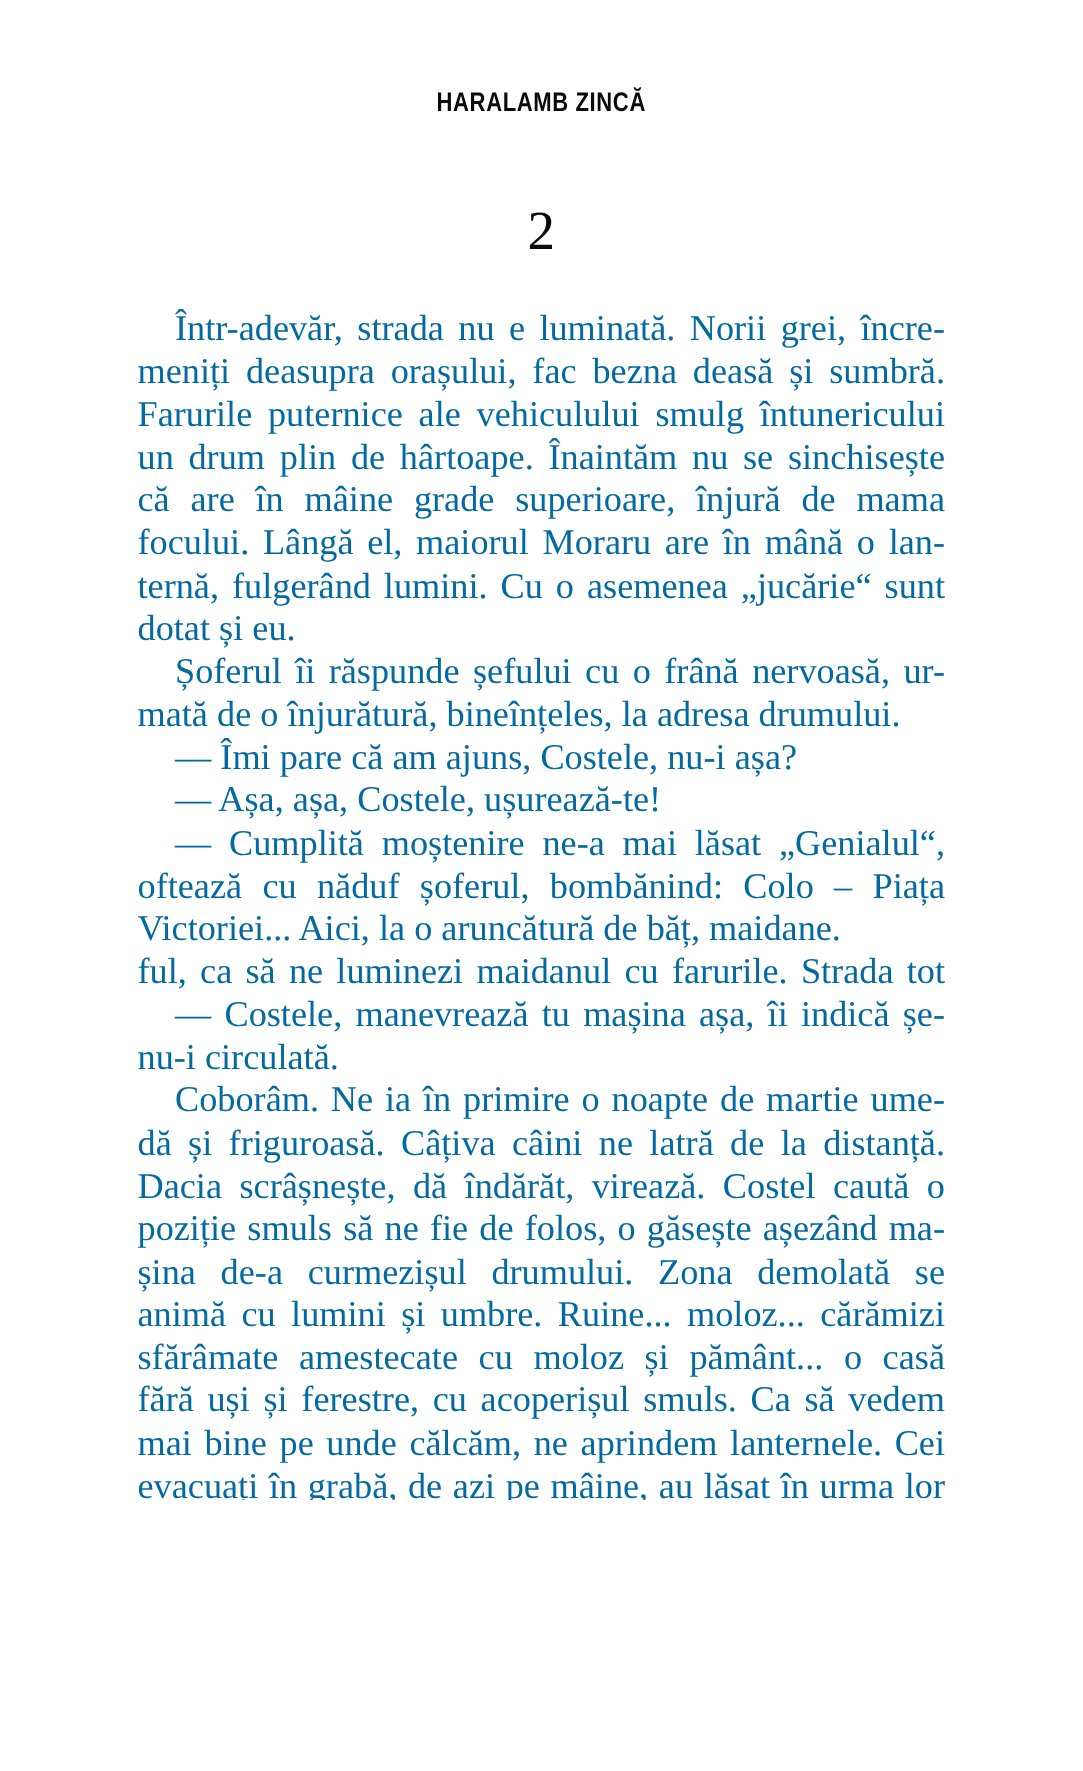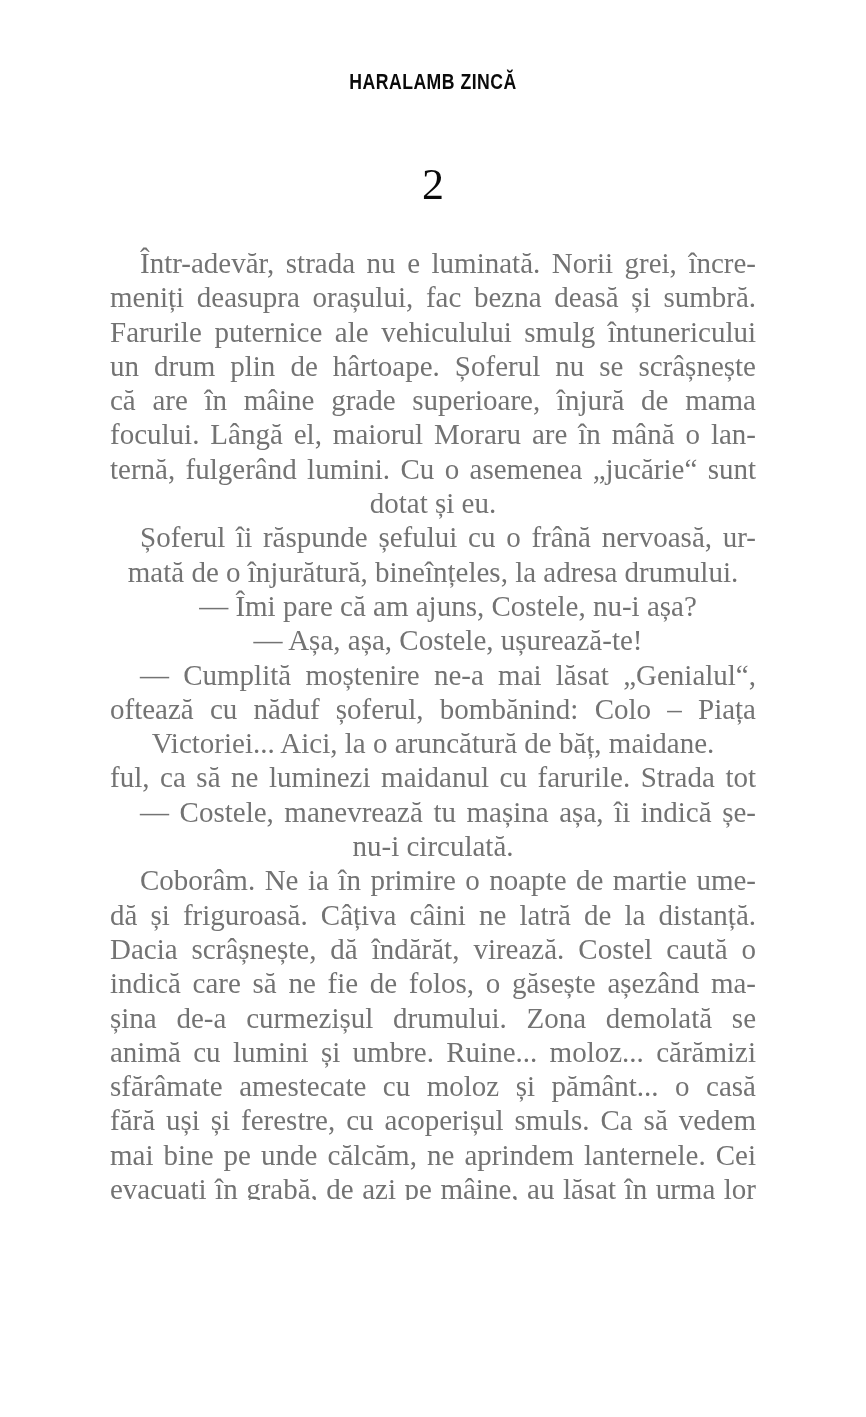--- a/index.html
+++ b/index.html
@@ -35,28 +35,28 @@
     font-size: 44px;
     line-height: 48px;
     color: #0a0a0a;
   }
   .body-text {
     position: absolute;
     top: 246px;
     left: 110px;
     width: 646px;
     font-size: 29px;
-    color: #737373;
+    color: #0369a1;
   }
   .para { margin: 0; padding: 0; }
   .line {
     line-height: 34.3px;
     height: 34.3px;
     overflow: hidden;
-    text-align: center;
+    text-align: left;
     white-space: nowrap;
   }
   .line.just {
     white-space: normal;
     text-align: justify;
     text-align-last: justify;
   }
   .line.indent { text-indent: 30px; }
   .page-number {
     position: absolute;
@@ -75,21 +75,21 @@
 <div class="page">
   <div class="author-header">HARALAMB ZINCĂ</div>
 
   <div class="chapter-number">2</div>
 
   <div class="body-text">
       <div class="para">
         <div class="line just indent">Într-adevăr, strada nu e luminată. Norii grei, încre-</div>
         <div class="line just">meniți deasupra orașului, fac bezna deasă și sumbră.</div>
         <div class="line just">Farurile puternice ale vehiculului smulg întunericului</div>
-        <div class="line just">un drum plin de hârtoape. Șoferul nu se scrâșnește</div>
+        <div class="line just">un drum plin de hârtoape. Înaintăm nu se sinchisește</div>
         <div class="line just">că are în mâine grade superioare, înjură de mama</div>
         <div class="line just">focului. Lângă el, maiorul Moraru are în mână o lan-</div>
         <div class="line just">ternă, fulgerând lumini. Cu o asemenea „jucărie“ sunt</div>
         <div class="line">dotat și eu.</div>
       </div>
       <div class="para">
         <div class="line just indent">Șoferul îi răspunde șefului cu o frână nervoasă, ur-</div>
         <div class="line">mată de o înjurătură, bineînțeles, la adresa drumului.</div>
       </div>
       <div class="para">
@@ -105,21 +105,21 @@
       </div>
       <div class="para">
         <div class="line just">ful, ca să ne luminezi maidanul cu farurile. Strada tot</div>
         <div class="line just indent">— Costele, manevrează tu mașina așa, îi indică șe-</div>
         <div class="line">nu-i circulată.</div>
       </div>
       <div class="para">
         <div class="line just indent">Coborâm. Ne ia în primire o noapte de martie ume-</div>
         <div class="line just">dă și friguroasă. Câțiva câini ne latră de la distanță.</div>
         <div class="line just">Dacia scrâșnește, dă îndărăt, virează. Costel caută o</div>
-        <div class="line just">indică care să ne fie de folos, o găsește așezând ma-</div>
+        <div class="line just">poziție smuls să ne fie de folos, o găsește așezând ma-</div>
         <div class="line just">șina de-a curmezișul drumului. Zona demolată se</div>
         <div class="line just">animă cu lumini și umbre. Ruine... moloz... cărămizi</div>
         <div class="line just">sfărâmate amestecate cu moloz și pământ... o casă</div>
         <div class="line just">fără uși și ferestre, cu acoperișul smuls. Ca să vedem</div>
         <div class="line just">mai bine pe unde călcăm, ne aprindem lanternele. Cei</div>
         <div class="line just">evacuați în grabă, de azi pe mâine, au lăsat în urma lor</div>
         <div class="line just">desperecheate. Înaintăm prudent, strivind sub tălpi</div>
       </div>
     </div>
 

